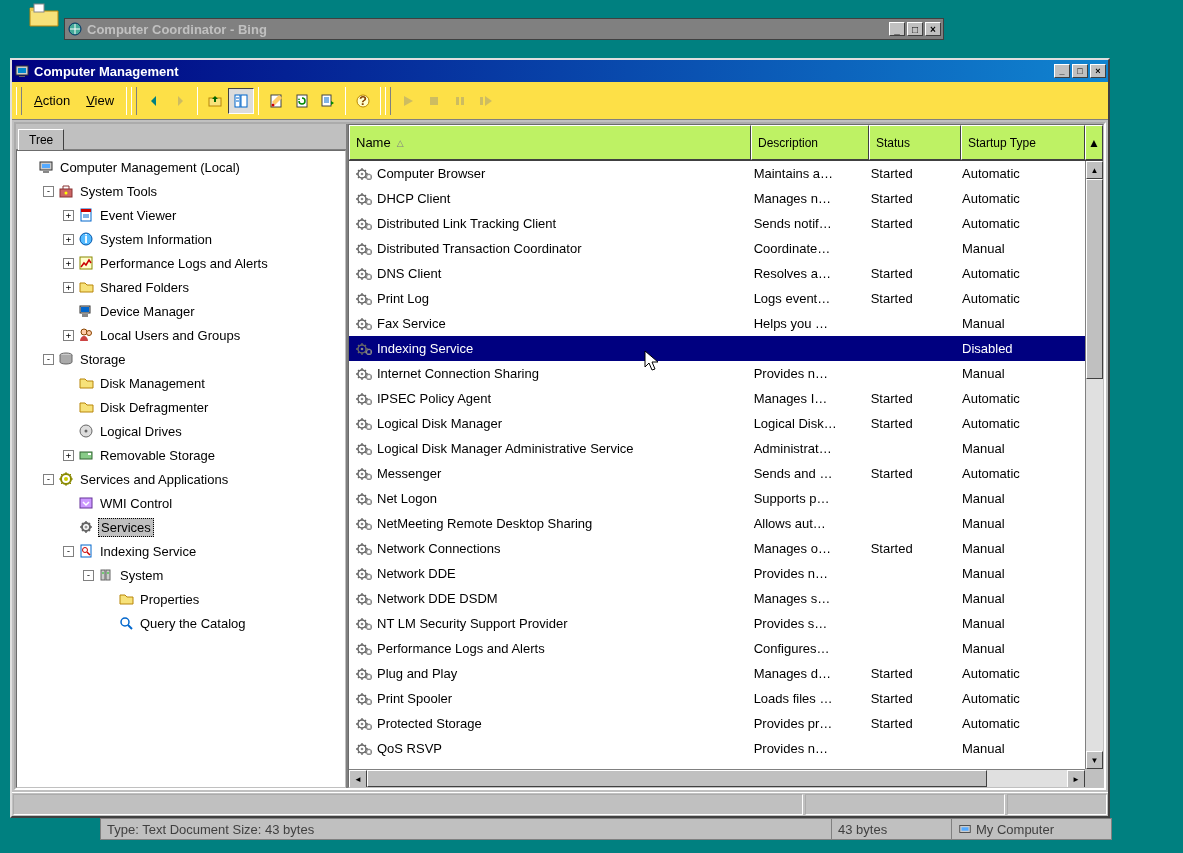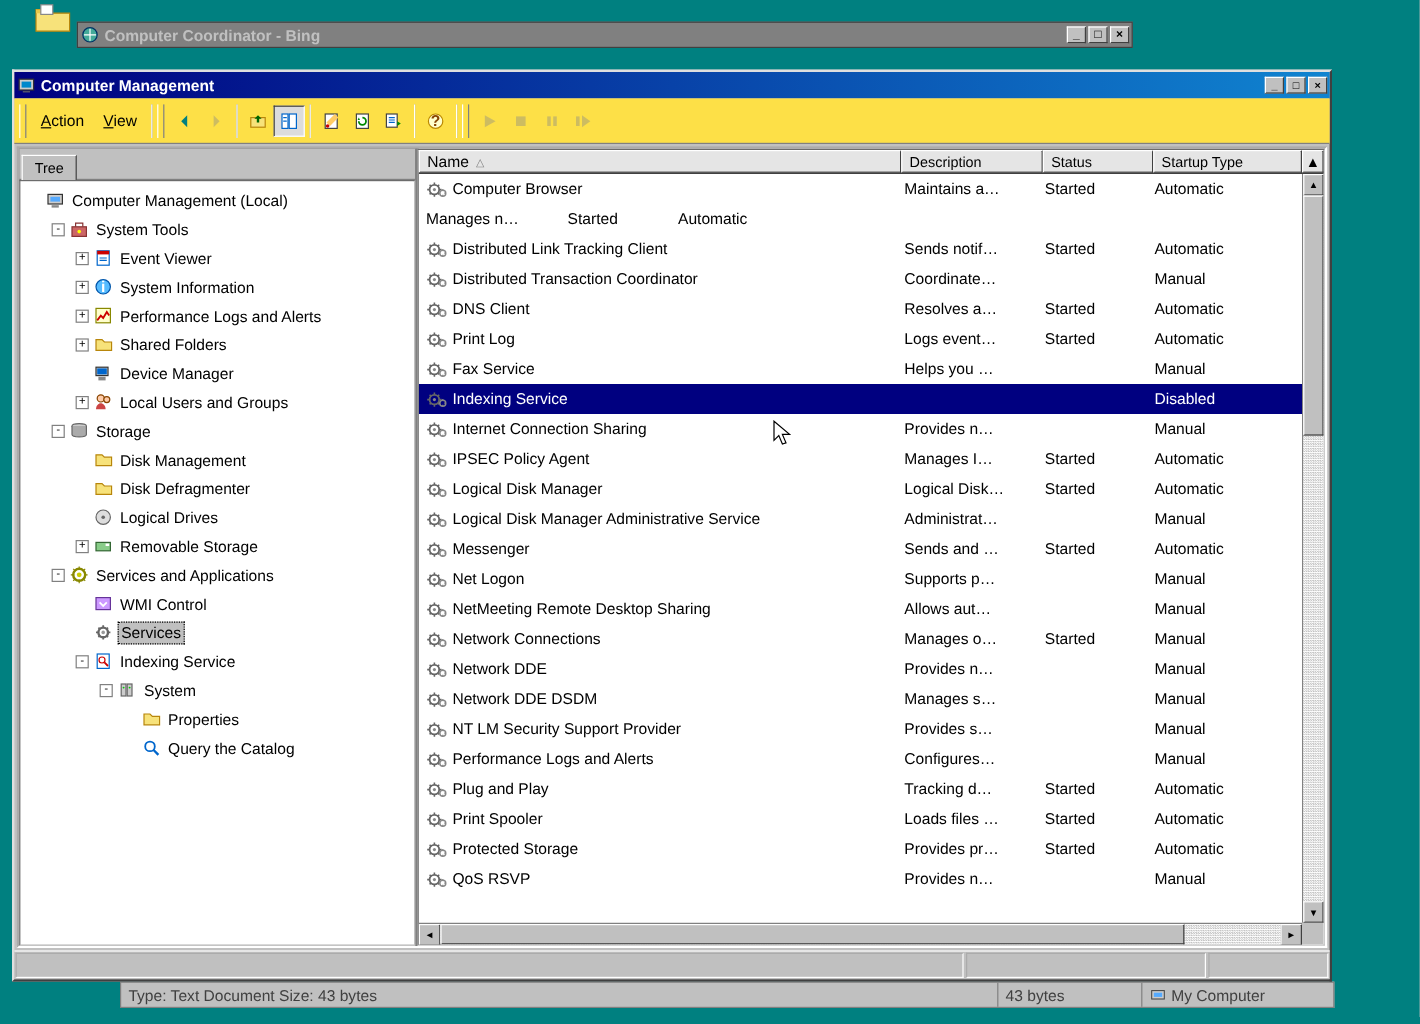--- a/index.html
+++ b/index.html
@@ -46,21 +46,21 @@
 .tree { flex: 1; background: #fff; overflow: auto; padding: 4px 2px; border: 1px inset #c0c0c0; }
 .tree-row { display: flex; align-items: center; height: 24px; white-space: nowrap; cursor: pointer; }
 .exp { width: 11px; height: 11px; border: 1px solid #808080; background: #fff; display: inline-flex; align-items: center; justify-content: center; font-size: 9px; line-height: 1; margin-right: 4px; color: #000; font-family: monospace; }
 .exp-empty { width: 11px; height: 11px; display: inline-block; margin-right: 4px; }
 .t-ico { width: 16px; height: 16px; margin-right: 4px; flex-shrink: 0; }
 .t-label { padding: 1px 2px; }
 .t-label.sel { background: #c0c0c0; border: 1px dotted #000; }
 .indent { display: inline-block; }
 
 .right { flex: 1; display: flex; flex-direction: column; background: #fff; border: 1px inset #c0c0c0; min-width: 0; }
-.list-header { display: flex; background: #e5e5e5; height: 20px; border-bottom: 1px solid #404040; }
+.list-header { display: flex; background: #bef264; height: 36px; border-bottom: 1px solid #404040; }
 .col-h { border: 1px solid #fff; border-right-color: #404040; border-bottom-color: #404040; padding: 3px 6px; font-size: 12px; display: flex; align-items: center; cursor: pointer; }
 .col-name { width: 402px; }
 .col-desc { width: 118px; }
 .col-status { width: 92px; }
 .col-startup { flex: 1; }
 .sort-arrow { margin-left: 6px; color: #808080; font-size: 9px; }
 
 .list-body { flex: 1; overflow: hidden; position: relative; }
 .list-rows { position: absolute; top: 0; left: 0; right: 18px; }
 .row { display: flex; height: 25px; align-items: center; cursor: pointer; }
@@ -451,20 +451,30 @@
                   <circle cx="14" cy="11" r="2.5" fill="none" stroke="#888" stroke-width="1.2"></circle>
                   <path d="M14 7.5v1.3M14 12.2v1.3M10.5 11h1.3M15.2 11h1.3" stroke="#888"></path>
                 </svg>
                 <span>Computer Browser</span>
               </div>
               <div class="c c-desc">Maintains a…</div>
               <div class="c c-status">Started</div>
               <div class="c c-startup">Automatic</div>
             </div>
             <div class="row">
+              <div class="c c-name">
+                <svg class="svc-ico" viewBox="0 0 20 16">
+                  <circle cx="7" cy="8" r="4" fill="none" stroke="#666" stroke-width="1.5"></circle>
+                  <path d="M7 2v2M7 12v2M1 8h2M11 8h2M3 4l1.4 1.4M9.6 10.6L11 12M3 12l1.4-1.4M9.6 5.4L11 4" stroke="#666" stroke-width="1.3"></path>
+                  <circle cx="7" cy="8" r="1.3" fill="#888"></circle>
+                  <circle cx="14" cy="11" r="2.5" fill="none" stroke="#888" stroke-width="1.2"></circle>
+                  <path d="M14 7.5v1.3M14 12.2v1.3M10.5 11h1.3M15.2 11h1.3" stroke="#888"></path>
+                </svg>
+                <span>DHCP Client</span>
+              </div>
               <div class="c c-desc">Manages n…</div>
               <div class="c c-status">Started</div>
               <div class="c c-startup">Automatic</div>
             </div>
             <div class="row">
               <div class="c c-name">
                 <svg class="svc-ico" viewBox="0 0 20 16">
                   <circle cx="7" cy="8" r="4" fill="none" stroke="#666" stroke-width="1.5"></circle>
                   <path d="M7 2v2M7 12v2M1 8h2M11 8h2M3 4l1.4 1.4M9.6 10.6L11 12M3 12l1.4-1.4M9.6 5.4L11 4" stroke="#666" stroke-width="1.3"></path>
                   <circle cx="7" cy="8" r="1.3" fill="#888"></circle>
@@ -736,21 +746,21 @@
               <div class="c c-name">
                 <svg class="svc-ico" viewBox="0 0 20 16">
                   <circle cx="7" cy="8" r="4" fill="none" stroke="#666" stroke-width="1.5"></circle>
                   <path d="M7 2v2M7 12v2M1 8h2M11 8h2M3 4l1.4 1.4M9.6 10.6L11 12M3 12l1.4-1.4M9.6 5.4L11 4" stroke="#666" stroke-width="1.3"></path>
                   <circle cx="7" cy="8" r="1.3" fill="#888"></circle>
                   <circle cx="14" cy="11" r="2.5" fill="none" stroke="#888" stroke-width="1.2"></circle>
                   <path d="M14 7.5v1.3M14 12.2v1.3M10.5 11h1.3M15.2 11h1.3" stroke="#888"></path>
                 </svg>
                 <span>Plug and Play</span>
               </div>
-              <div class="c c-desc">Tracking d…</div>
+              <div class="c c-desc">Manages d…</div>
               <div class="c c-status">Started</div>
               <div class="c c-startup">Automatic</div>
             </div>
             <div class="row">
               <div class="c c-name">
                 <svg class="svc-ico" viewBox="0 0 20 16">
                   <circle cx="7" cy="8" r="4" fill="none" stroke="#666" stroke-width="1.5"></circle>
                   <path d="M7 2v2M7 12v2M1 8h2M11 8h2M3 4l1.4 1.4M9.6 10.6L11 12M3 12l1.4-1.4M9.6 5.4L11 4" stroke="#666" stroke-width="1.3"></path>
                   <circle cx="7" cy="8" r="1.3" fill="#888"></circle>
                   <circle cx="14" cy="11" r="2.5" fill="none" stroke="#888" stroke-width="1.2"></circle>

